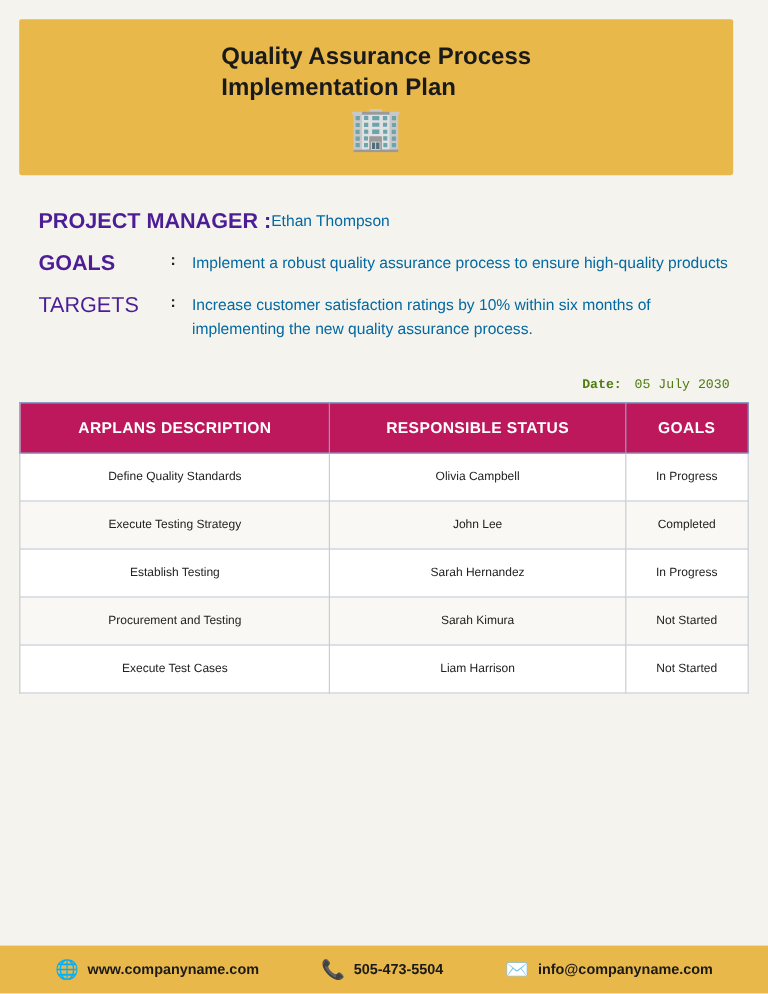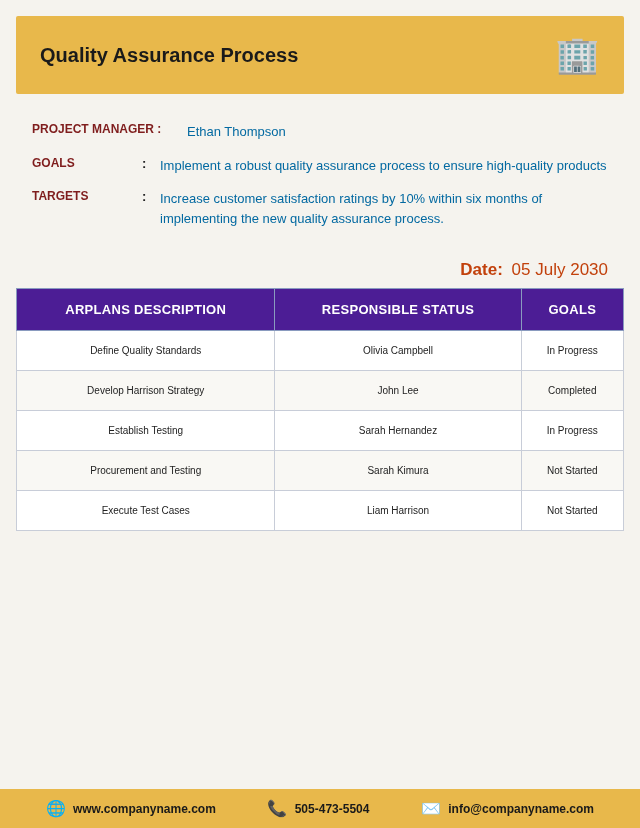--- a/index.html
+++ b/index.html
@@ -13,22 +13,23 @@
       position: relative;
     }
 
     
     .header {
       background: #e8b84b;
       padding: 18px 24px;
       display: flex;
       align-items: center;
       justify-content: space-between;
-      margin: 16px 16px 0 16px;
+      margin: 16px 29px 0 16px;
       border-radius: 2px;
+      flex-direction: column;
     }
     .header-title {
       font-size: 20px;
       font-weight: 900;
       color: #1a1a1a;
       line-height: 1.3;
     }
     .building-icon {
       font-size: 36px;
       color: #1a1a1a;
@@ -38,57 +39,58 @@
     .info-section {
       padding: 28px 32px 10px 32px;
     }
     .info-row {
       display: flex;
       margin-bottom: 14px;
       align-items: flex-start;
     }
     .info-label {
       font-weight: 900;
-      font-size: 12px;
+      font-size: 18px;
       min-width: 155px;
-      color: #7f1d1d;
+      color: #4c1d95;
     }
     .info-colon {
       min-width: 18px;
       font-weight: 900;
     }
     .info-value {
       color: #0369a1;
       font-size: 13px;
       flex: 1;
       line-height: 1.5;
     }
 
     
     .date-row {
       text-align: right;
       padding: 8px 32px 8px 0;
-      font-size: 17px;
-      color: #c2410c;
+      font-size: 11px;
+      color: #4d7c0f;
+      font-family: Liberation Mono, monospace;
     }
     .date-row span {
       font-weight: 900;
     }
 
     
     .table-container {
       margin: 0 16px 16px 16px;
     }
     table {
       width: 100%;
       border-collapse: collapse;
       border: 1.5px solid #8a9bbf;
     }
     thead tr {
-      background: #4c1d95;
+      background: #be185d;
       border-radius: 17px;
     }
     thead th {
       color: #fff;
       font-weight: 800;
       font-size: 13px;
       padding: 13px 10px;
       text-align: center;
       border: 1px solid #8a9bbf;
       letter-spacing: 0.3px;
@@ -133,36 +135,37 @@
     .footer-icon {
       font-size: 16px;
     }
   </style>
 </head>
 <body>
 
 <div class="header">
   <div class="header-title">
     <span>Quality Assurance Process</span><br>
+    <span>Implementation Plan</span>
   </div>
   <div class="building-icon">🏢</div>
 </div>
 
 <div class="info-section">
   <div class="info-row">
     <div class="info-label">PROJECT MANAGER :</div>
     <div class="info-value">Ethan Thompson</div>
   </div>
   <div class="info-row">
     <div class="info-label" style="min-width:110px; font-weight:900;">GOALS</div>
     <div class="info-colon">:</div>
     <div class="info-value">Implement a robust quality assurance process to ensure high-quality products</div>
   </div>
   <div class="info-row">
-    <div class="info-label" style="min-width:110px; font-weight:700;">TARGETS</div>
+    <div class="info-label" style="min-width:110px; font-weight:400;">TARGETS</div>
     <div class="info-colon">:</div>
     <div class="info-value">Increase customer satisfaction ratings by 10% within six months of implementing the new quality assurance process.</div>
   </div>
 </div>
 
 <div class="date-row">
   <span>Date:</span>
   <span style="font-weight:normal; margin-left:4px;">05 July 2030</span>
 </div>
 
@@ -175,21 +178,21 @@
         <th>GOALS</th>
       </tr>
     </thead>
     <tbody id="table-body">
     <tr>
           <td>Define Quality Standards</td>
           <td>Olivia Campbell</td>
           <td>In Progress</td>
         </tr>
         <tr>
-          <td>Develop Harrison Strategy</td>
+          <td>Execute Testing Strategy</td>
           <td>John Lee</td>
           <td>Completed</td>
         </tr>
         <tr>
           <td>Establish Testing</td>
           <td>Sarah Hernandez</td>
           <td>In Progress</td>
         </tr>
         <tr>
           <td>Procurement and Testing</td>

